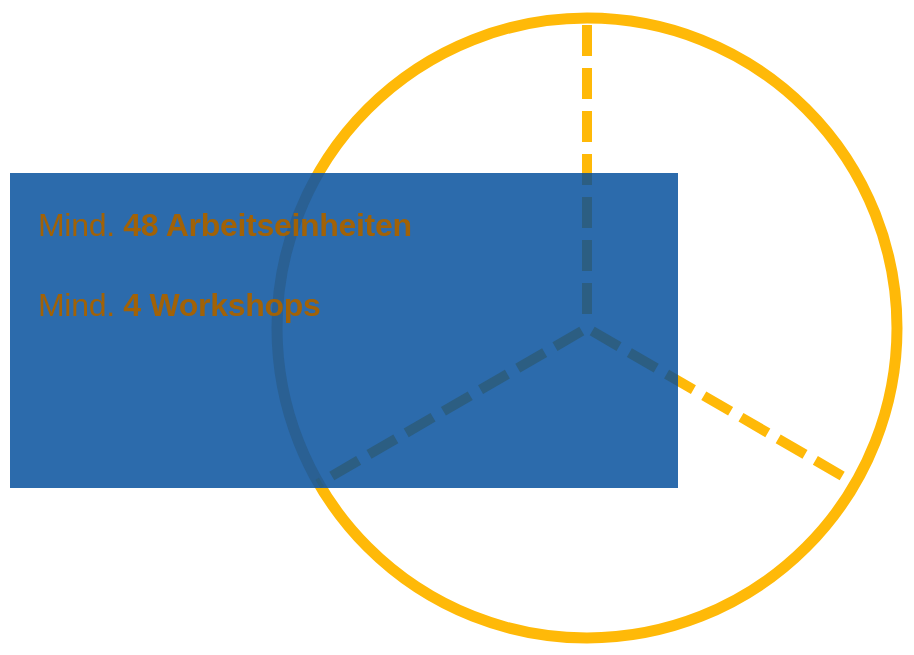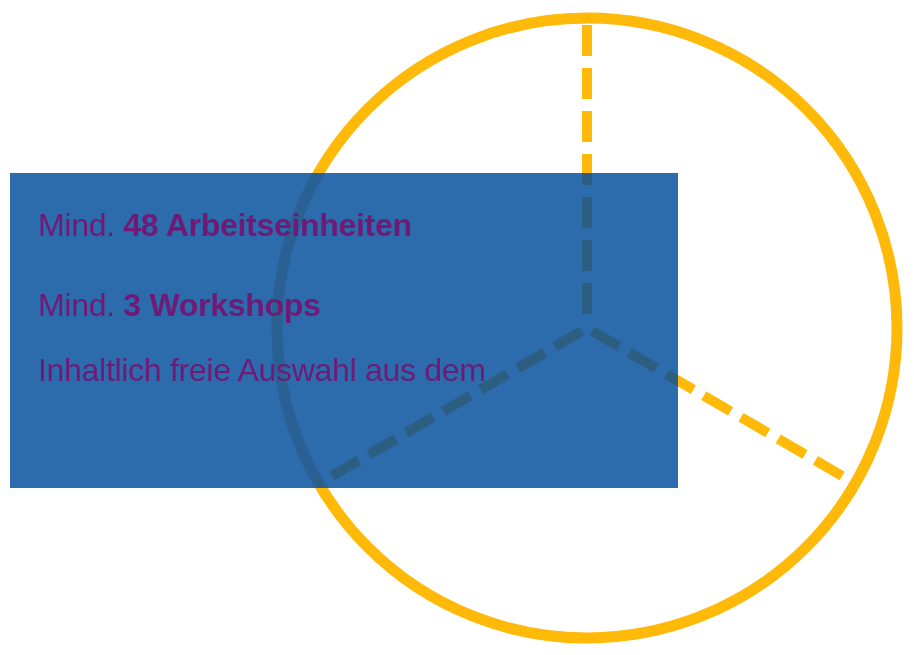--- a/index.html
+++ b/index.html
@@ -21,21 +21,21 @@
     top: 0;
     width: 914px;
     height: 655px;
     display: block;
   }
   .textblock {
     position: absolute;
     left: 38px;
     top: 200px;
     width: 625px;
-    color: #701a75;
+    color: #a16207;
   }
   .textblock p {
     margin: 0;
     font-size: 32px;
     line-height: 50px;
     letter-spacing: -0.3px;
     font-weight: 400;
   }
   .textblock p.req-units { margin-bottom: 30px; }
   .textblock p.req-workshops { margin-bottom: 15px; }
@@ -72,20 +72,20 @@
       <line x1="581.8" y1="331" x2="318" y2="484" stroke-width="10" stroke-dasharray="31 12" stroke="#FFB908"></line>
       <line x1="592.2" y1="331" x2="856" y2="484" stroke-width="10" stroke-dasharray="31 12" stroke="#FFB908"></line>
     </g>
   </svg>
 
   <div class="textblock">
     <p class="req-units">
       <span>Mind. </span><strong>48 Arbeitseinheiten</strong>
     </p>
     <p class="req-workshops">
-      <span>Mind. </span><strong>3 Workshops</strong>
+      <span>Mind. </span><strong>4 Workshops</strong>
     </p>
     <p class="free-choice">
-      <span>Inhaltlich freie Auswahl aus dem</span><br>
+      <br>
     </p>
   </div>
 
 </div>
 
 </body></html>

